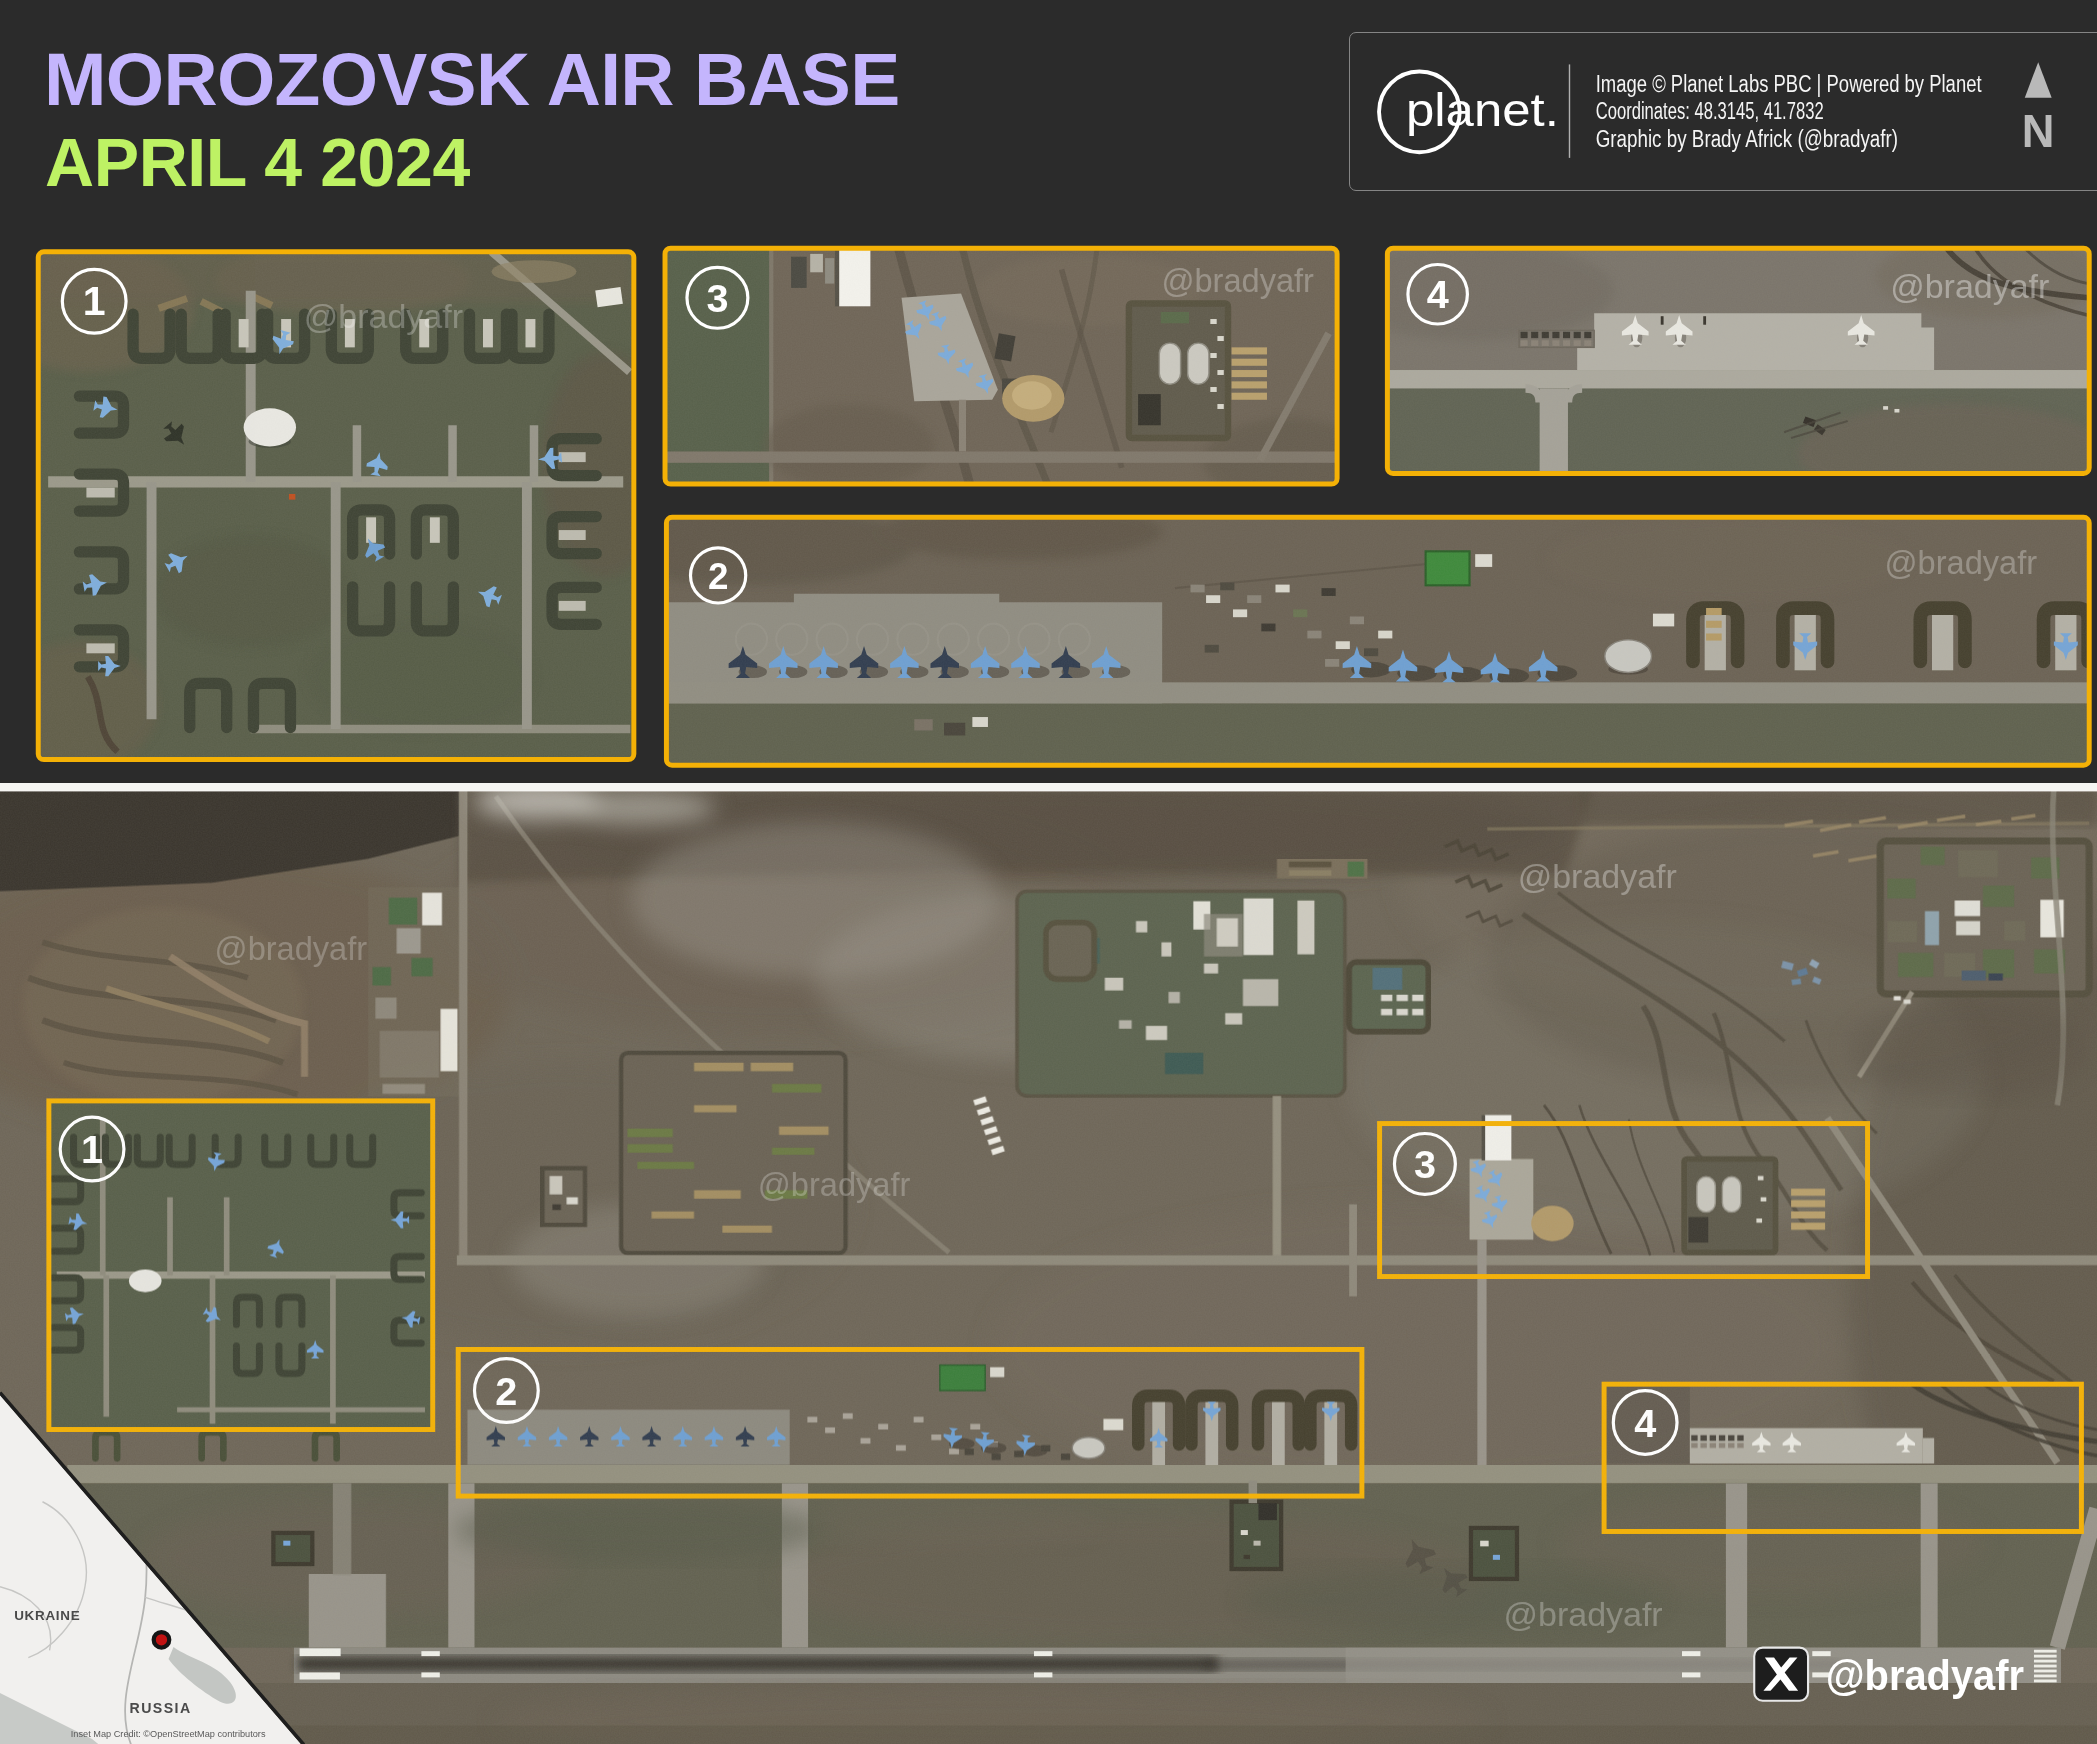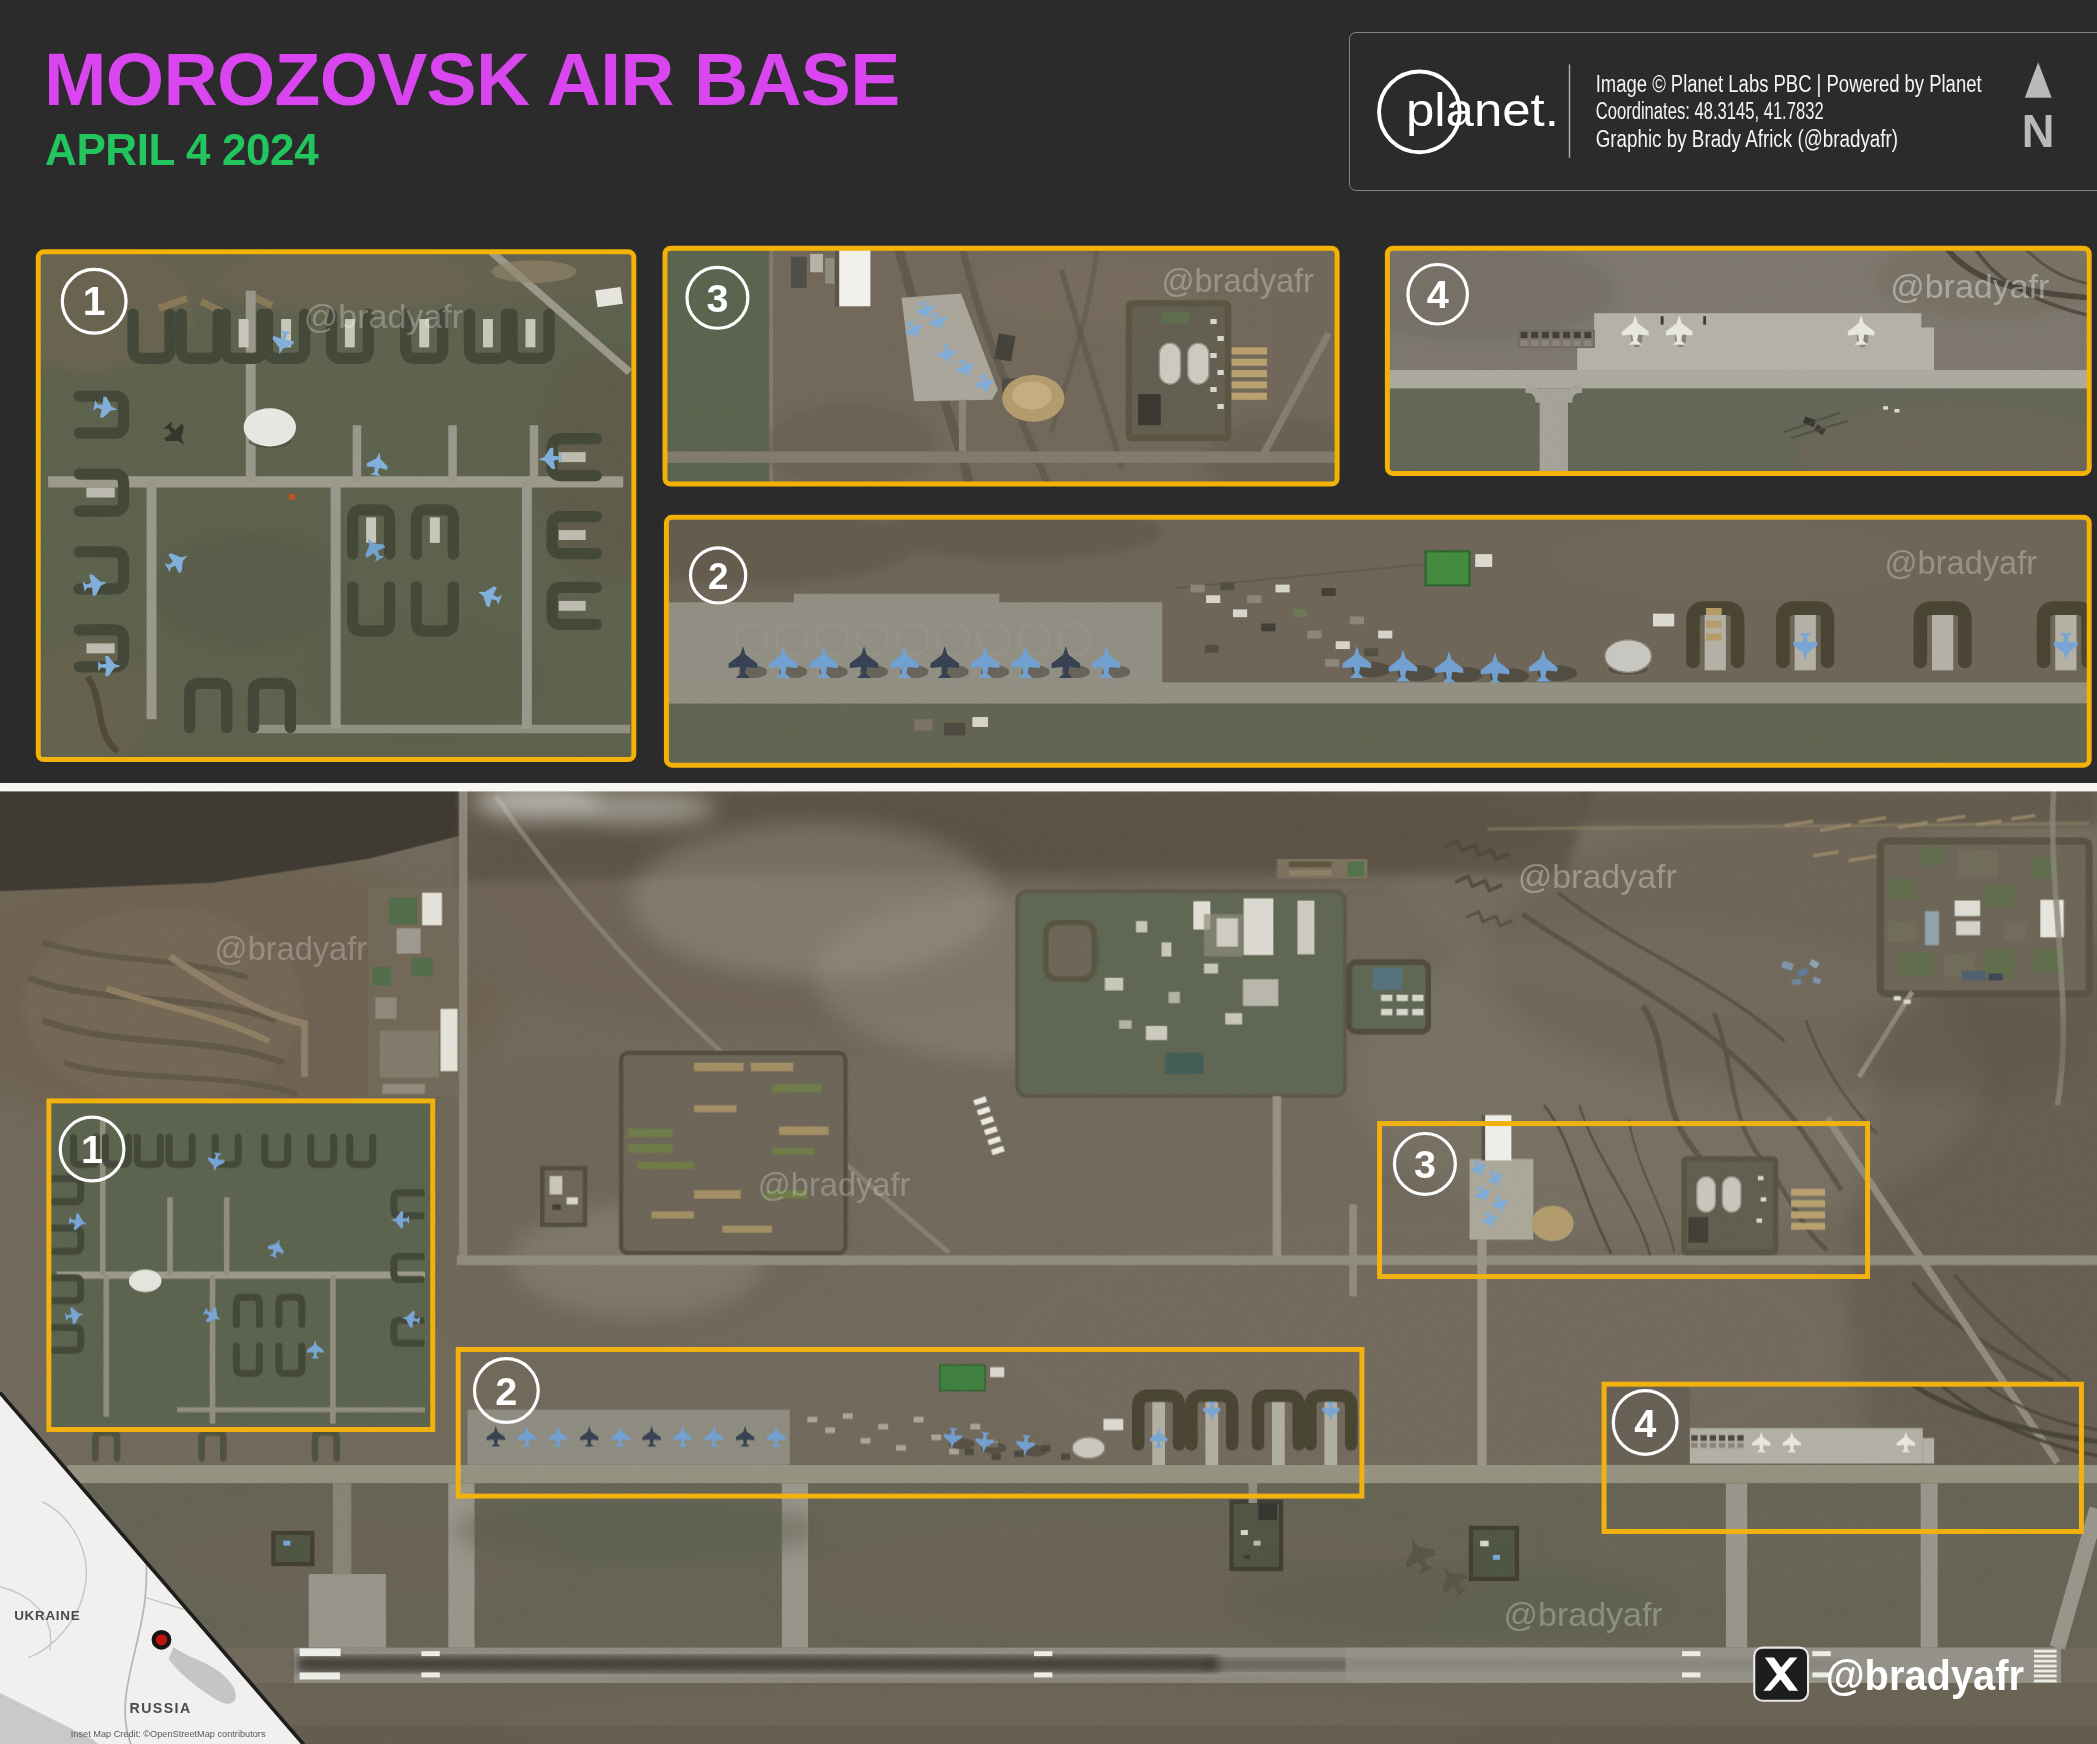--- a/index.html
+++ b/index.html
@@ -831,23 +831,23 @@
 
 <line x1="0" y1="1966" x2="429" y2="2463" stroke="#1E1E1E" stroke-width="5"></line>
 
 <rect x="2477" y="2326" width="76" height="75" rx="12" fill="#1D1D1D" stroke="#E8E8E8" stroke-width="3"></rect>
 
 <path d="M2492,2340 L2505,2340 L2515,2354 L2527,2340 L2538,2340 L2520,2361 L2539,2387 L2526,2387 L2514,2371 L2500,2387 L2490,2387 L2509,2364 Z" fill="#FFFFFF"></path>
 
 <text x="2578" y="2386" font-size="60" font-weight="bold" fill="#FFFFFF" textLength="280" lengthAdjust="spacingAndGlyphs">@bradyafr</text>
 </svg>
 
-<div class="abs" style="left:44px;top:42px;font-size:75px;font-weight:bold;color:#d946ef;letter-spacing:-0.7px;line-height:1;">MOROZOVSK AIR BASE</div>
-
-<div class="abs" style="left:45px;top:128px;font-size:44px;font-weight:bold;color:#22c55e;letter-spacing:-0.4px;line-height:1;">APRIL 4 2024</div>
+<div class="abs" style="left:44px;top:42px;font-size:75px;font-weight:bold;color:#c4b5fd;letter-spacing:-0.7px;line-height:1;">MOROZOVSK AIR BASE</div>
+
+<div class="abs" style="left:45px;top:128px;font-size:68px;font-weight:bold;color:#bef264;letter-spacing:-0.4px;line-height:1;">APRIL 4 2024</div>
 
 <div class="abs" style="left:1349px;top:32px;width:779px;height:159px;border:1.4px solid #858585;border-radius:7px;box-sizing:border-box;">
 <svg width="776" height="157" viewBox="0 0 1096 221">
 
 <circle cx="98" cy="111" r="57" fill="none" stroke="#FFFFFF" stroke-width="5.5"></circle>
 
 <text x="79" y="131" font-size="64" fill="#FFFFFF" textLength="216" lengthAdjust="spacingAndGlyphs">planet.</text>
 
 <line x1="310" y1="44" x2="310" y2="176" stroke="#B0B0B0" stroke-width="2"></line>
 

